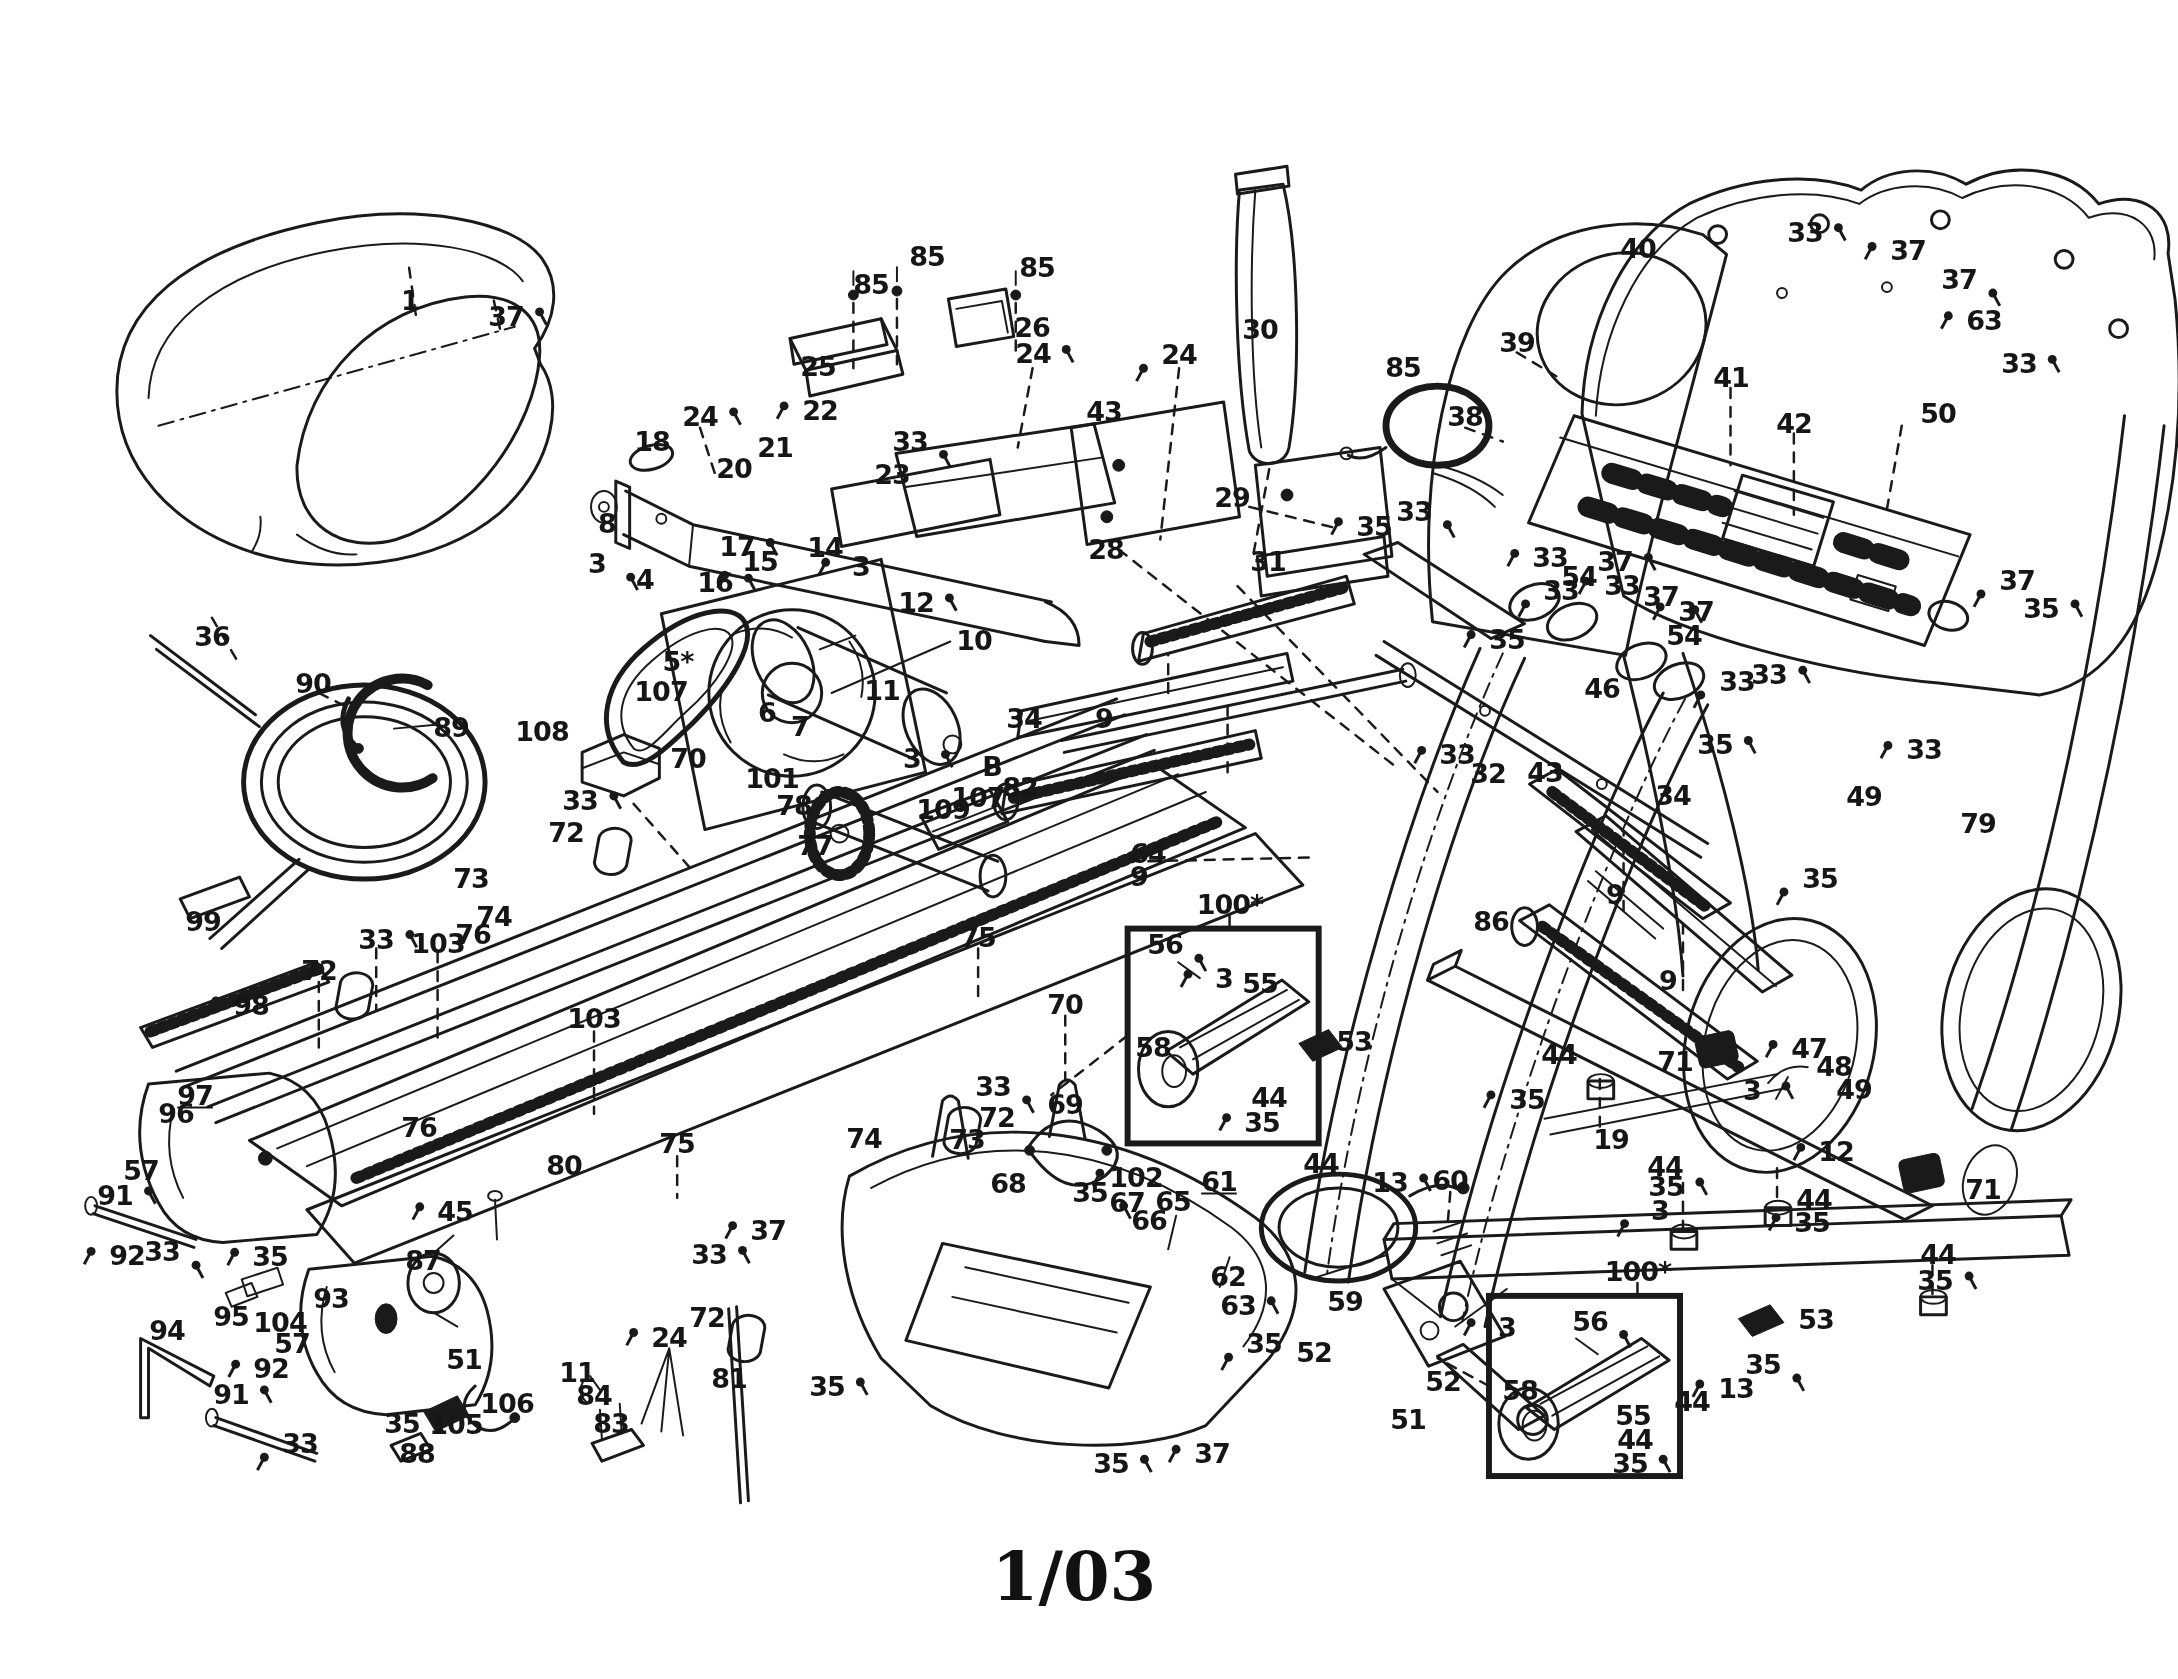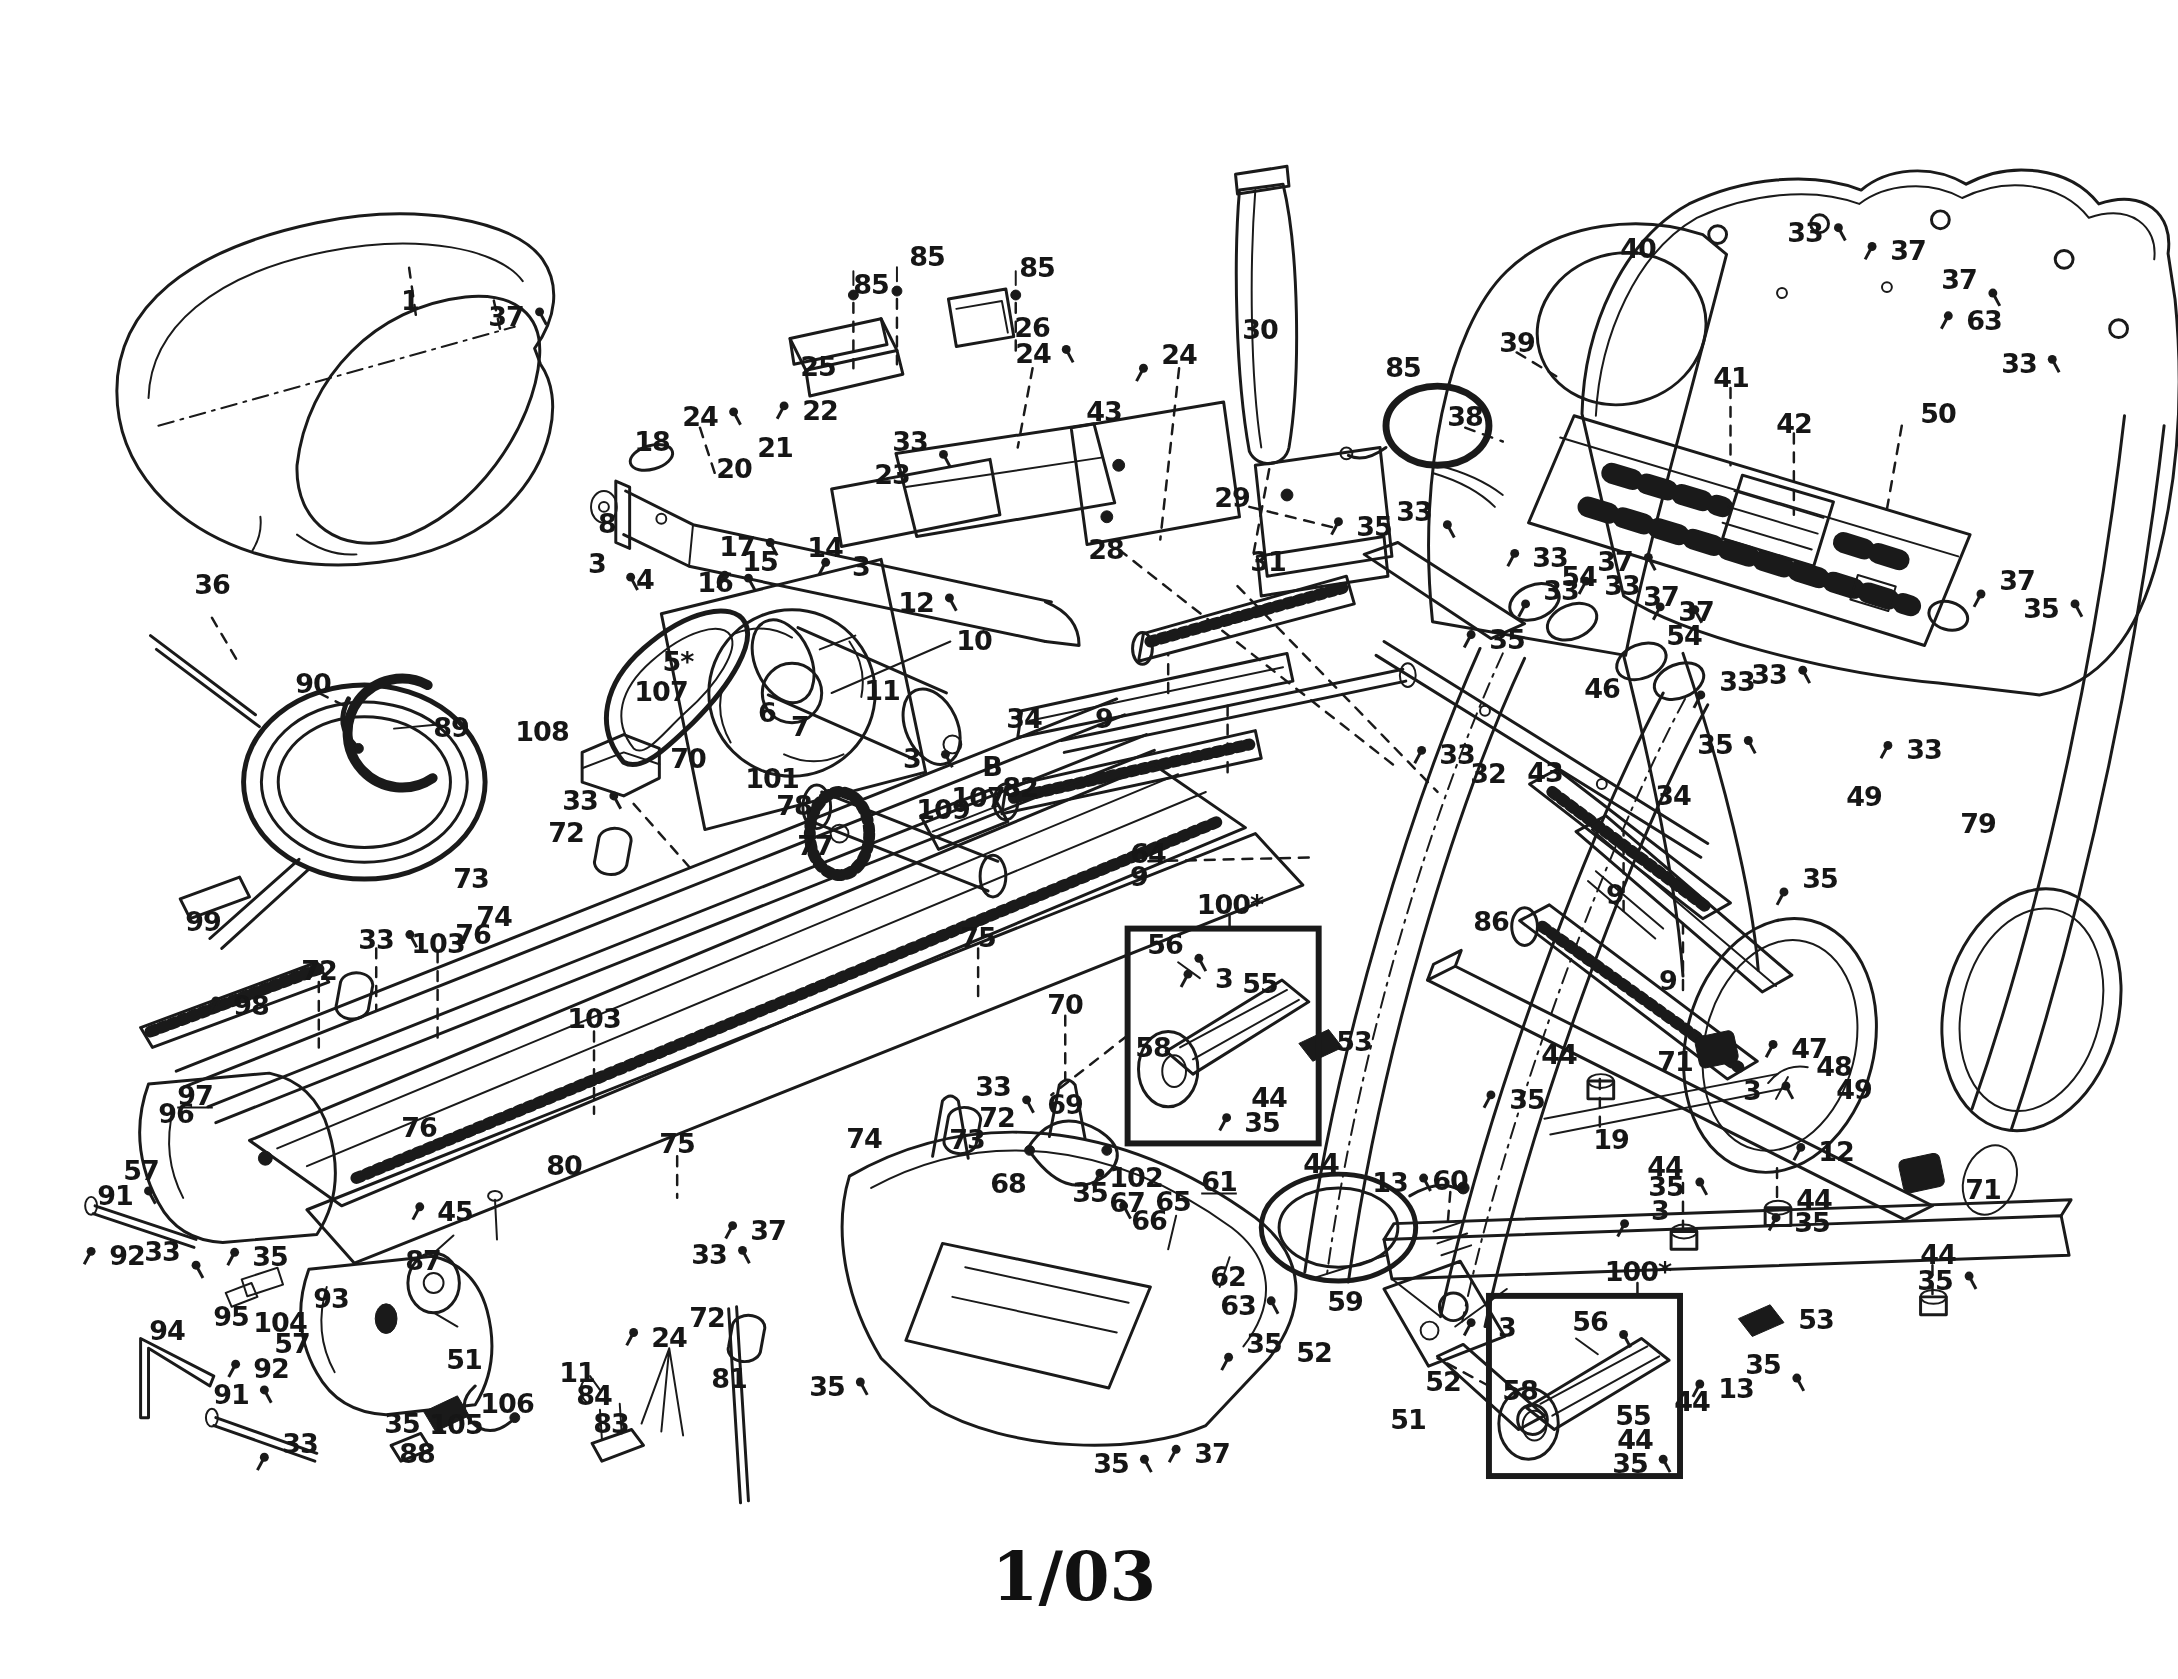--- a/index.html
+++ b/index.html
@@ -671,21 +671,21 @@
       <div class="part-label" style="left: 678px; top: 661px;">5*</div>
       <div class="part-label" style="left: 767px; top: 712px;">6</div>
       <div class="part-label" style="left: 800px; top: 726px;">7</div>
       <div class="part-label" style="left: 661px; top: 691px;">107</div>
       <div class="part-label" style="left: 916px; top: 602px;">12</div>
       <div class="part-label" style="left: 861px; top: 566px;">3</div>
       <div class="part-label" style="left: 974px; top: 640px;">10</div>
       <div class="part-label" style="left: 882px; top: 690px;">11</div>
       <div class="part-label" style="left: 912px; top: 758px;">3</div>
       <div class="part-label" style="left: 992px; top: 766px;">B</div>
-      <div class="part-label" style="left: 212px; top: 584px;">36</div>
+      <div class="part-label" style="left: 212px; top: 636px;">36</div>
       <div class="part-label" style="left: 313px; top: 683px;">90</div>
       <div class="part-label" style="left: 451px; top: 727px;">89</div>
       <div class="part-label" style="left: 542px; top: 731px;">108</div>
       <div class="part-label" style="left: 580px; top: 800px;">33</div>
       <div class="part-label" style="left: 566px; top: 832px;">72</div>
       <div class="part-label" style="left: 688px; top: 758px;">70</div>
       <div class="part-label" style="left: 772px; top: 778px;">101</div>
       <div class="part-label" style="left: 794px; top: 805px;">78</div>
       <div class="part-label" style="left: 815px; top: 845px;">77</div>
       <div class="part-label" style="left: 943px; top: 809px;">109</div>

